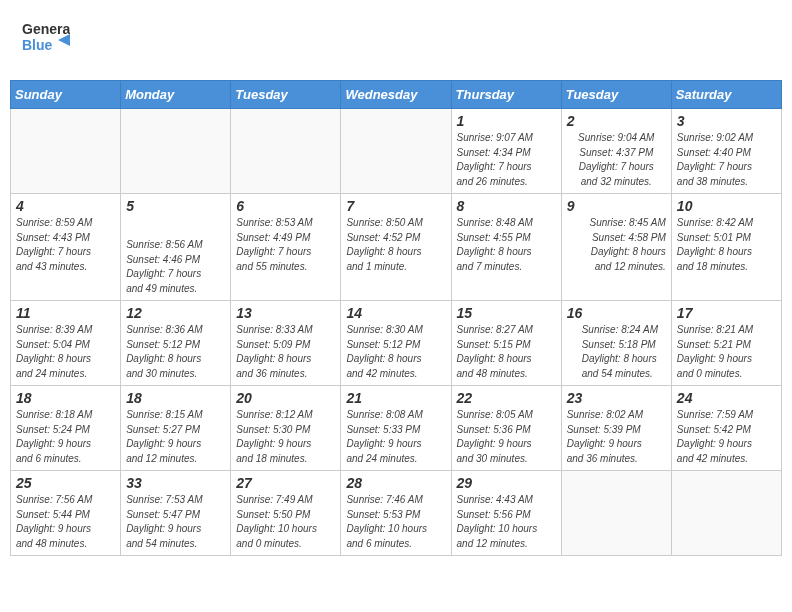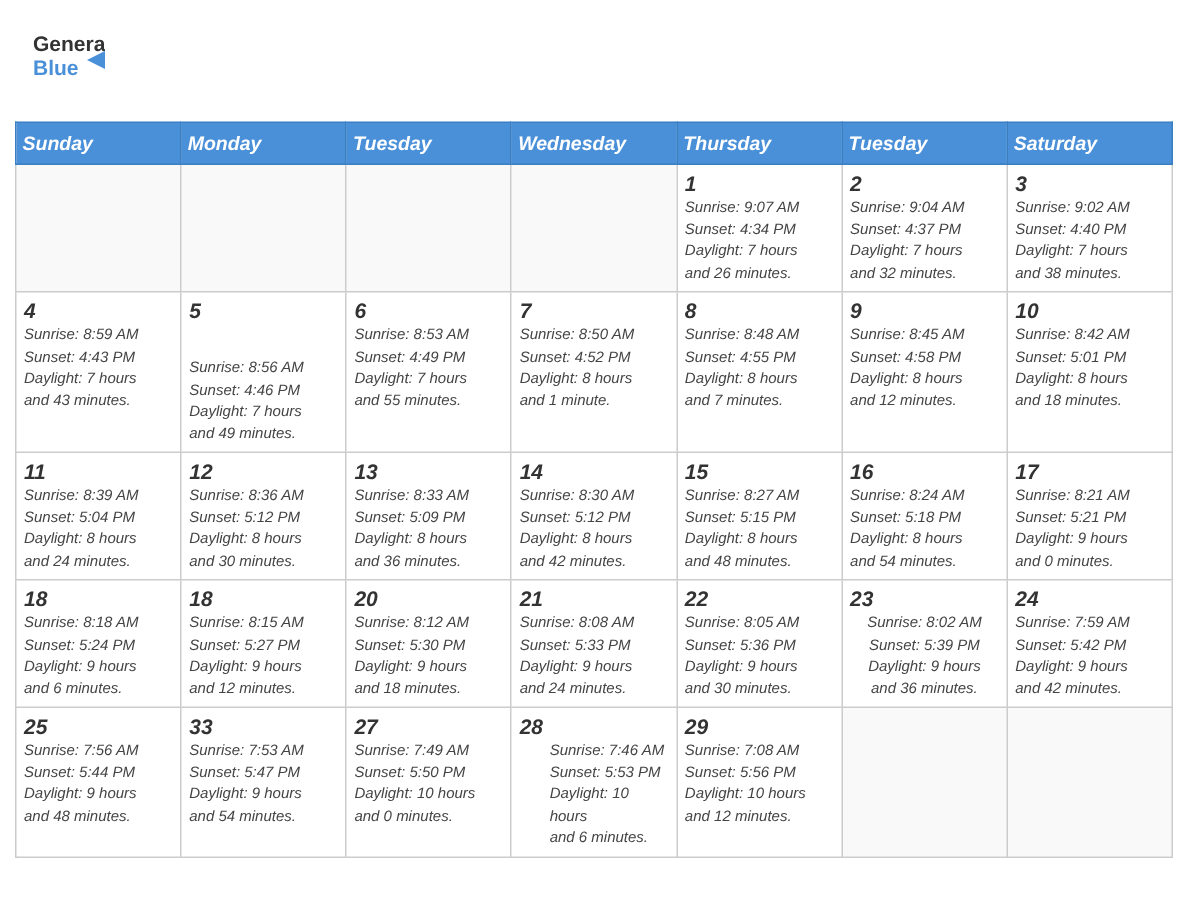--- a/index.html
+++ b/index.html
@@ -57,21 +57,21 @@
           <td class="empty"></td>
           <td>
             <span class="day-num">1</span>
             <div class="day-info" style="white-space: pre-line;">Sunrise: 9:07 AM
 Sunset: 4:34 PM
 Daylight: 7 hours
 and 26 minutes.</div>
           </td>
           <td>
             <span class="day-num">2</span>
-            <div class="day-info" style="white-space: pre-line;">Sunrise: 9:04 AM
+            <div class="day-info" style="white-space: pre-line; text-align: center;">Sunrise: 9:04 AM
 Sunset: 4:37 PM
 Daylight: 7 hours
 and 32 minutes.</div>
           </td>
           <td>
             <span class="day-num">3</span>
             <div class="day-info" style="white-space: pre-line;">Sunrise: 9:02 AM
 Sunset: 4:40 PM
 Daylight: 7 hours
 and 38 minutes.</div>
@@ -108,21 +108,21 @@
           </td>
           <td>
             <span class="day-num">8</span>
             <div class="day-info" style="white-space: pre-line;">Sunrise: 8:48 AM
 Sunset: 4:55 PM
 Daylight: 8 hours
 and 7 minutes.</div>
           </td>
           <td>
             <span class="day-num">9</span>
-            <div class="day-info" style="white-space: pre-line;">Sunrise: 8:45 AM
+            <div class="day-info" style="white-space: pre-line; text-align: right;">Sunrise: 8:45 AM
 Sunset: 4:58 PM
 Daylight: 8 hours
 and 12 minutes.</div>
           </td>
           <td>
             <span class="day-num">10</span>
             <div class="day-info" style="white-space: pre-line;">Sunrise: 8:42 AM
 Sunset: 5:01 PM
 Daylight: 8 hours
 and 18 minutes.</div>
@@ -159,21 +159,21 @@
           </td>
           <td>
             <span class="day-num">15</span>
             <div class="day-info" style="white-space: pre-line;">Sunrise: 8:27 AM
 Sunset: 5:15 PM
 Daylight: 8 hours
 and 48 minutes.</div>
           </td>
           <td>
             <span class="day-num">16</span>
-            <div class="day-info" style="white-space: pre-line;">Sunrise: 8:24 AM
+            <div class="day-info" style="white-space: pre-line; margin-left: 15px;">Sunrise: 8:24 AM
 Sunset: 5:18 PM
 Daylight: 8 hours
 and 54 minutes.</div>
           </td>
           <td>
             <span class="day-num">17</span>
             <div class="day-info" style="white-space: pre-line;">Sunrise: 8:21 AM
 Sunset: 5:21 PM
 Daylight: 9 hours
 and 0 minutes.</div>
@@ -210,21 +210,21 @@
           </td>
           <td>
             <span class="day-num">22</span>
             <div class="day-info" style="white-space: pre-line;">Sunrise: 8:05 AM
 Sunset: 5:36 PM
 Daylight: 9 hours
 and 30 minutes.</div>
           </td>
           <td>
             <span class="day-num">23</span>
-            <div class="day-info" style="white-space: pre-line; text-align: center;">Sunrise: 8:02 AM
+            <div class="day-info" style="white-space: pre-line;">Sunrise: 8:02 AM
 Sunset: 5:39 PM
 Daylight: 9 hours
 and 36 minutes.</div>
           </td>
           <td>
             <span class="day-num">24</span>
             <div class="day-info" style="white-space: pre-line;">Sunrise: 7:59 AM
 Sunset: 5:42 PM
 Daylight: 9 hours
 and 42 minutes.</div>
@@ -247,28 +247,28 @@
           </td>
           <td>
             <span class="day-num">27</span>
             <div class="day-info" style="white-space: pre-line;">Sunrise: 7:49 AM
 Sunset: 5:50 PM
 Daylight: 10 hours
 and 0 minutes.</div>
           </td>
           <td>
             <span class="day-num">28</span>
-            <div class="day-info" style="white-space: pre-line; margin-left: 20px;">Sunrise: 7:46 AM
+            <div class="day-info" style="white-space: pre-line;">Sunrise: 7:46 AM
 Sunset: 5:53 PM
 Daylight: 10 hours
 and 6 minutes.</div>
           </td>
           <td>
             <span class="day-num">29</span>
-            <div class="day-info" style="white-space: pre-line;">Sunrise: 7:08 AM
+            <div class="day-info" style="white-space: pre-line;">Sunrise: 4:43 AM
 Sunset: 5:56 PM
 Daylight: 10 hours
 and 12 minutes.</div>
           </td>
           <td class="empty"></td>
           <td class="empty"></td>
         </tr>
       </tbody>
   </table>
 </div>

